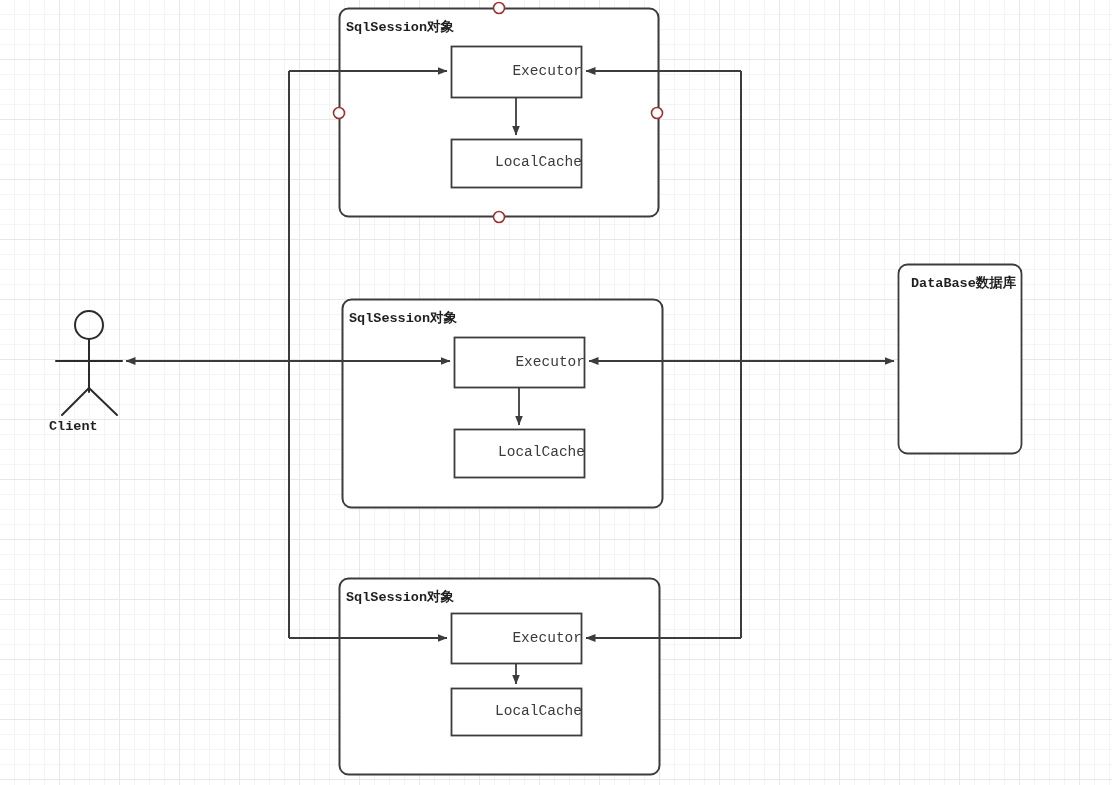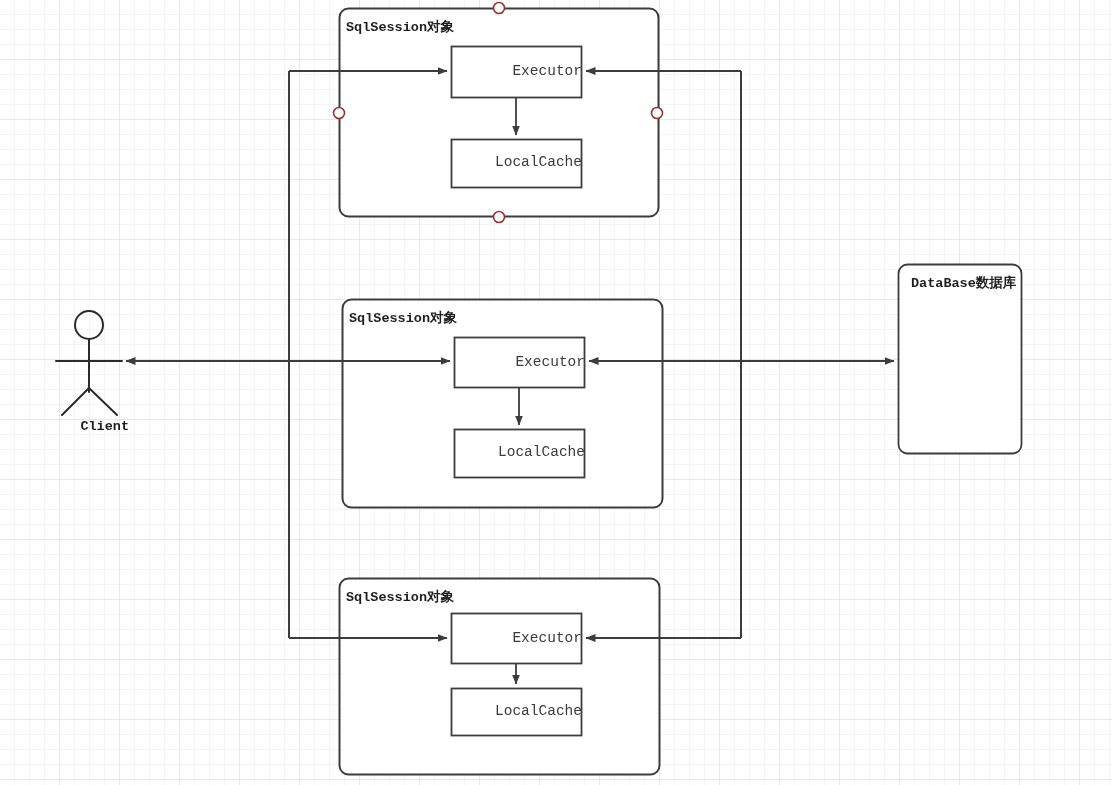--- a/index.html
+++ b/index.html
@@ -48,21 +48,21 @@
   }
   .db-title {
     font-size: 13.5px;
     font-weight: bold;
     color: #1f1f1f;
   }
   .actor-label {
     font-size: 13.5px;
     font-weight: bold;
     color: #1f1f1f;
-    text-align: right;
+    text-align: left;
   }
 </style>
 </head>
 <body>
 
 <div id="canvas">
 
   <svg id="svg-layer" viewBox="0 0 1112 785" xmlns="http://www.w3.org/2000/svg">
     <defs>
       <marker id="arrow" markerWidth="10" markerHeight="8" refX="9.5" refY="4" orient="auto" markerUnits="userSpaceOnUse">

